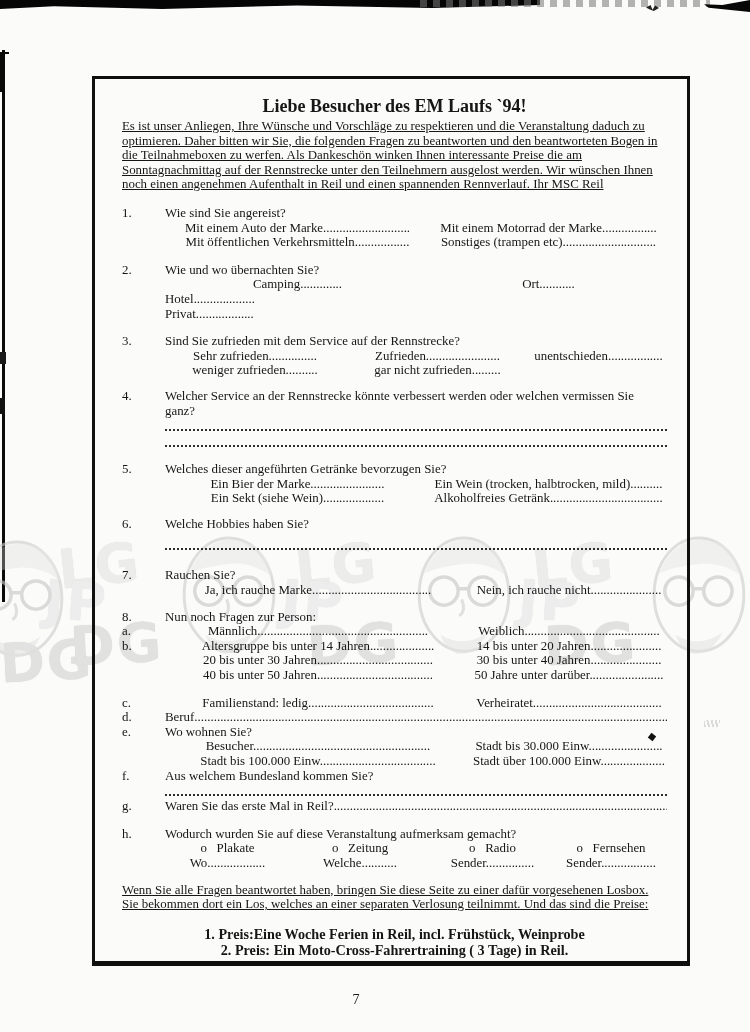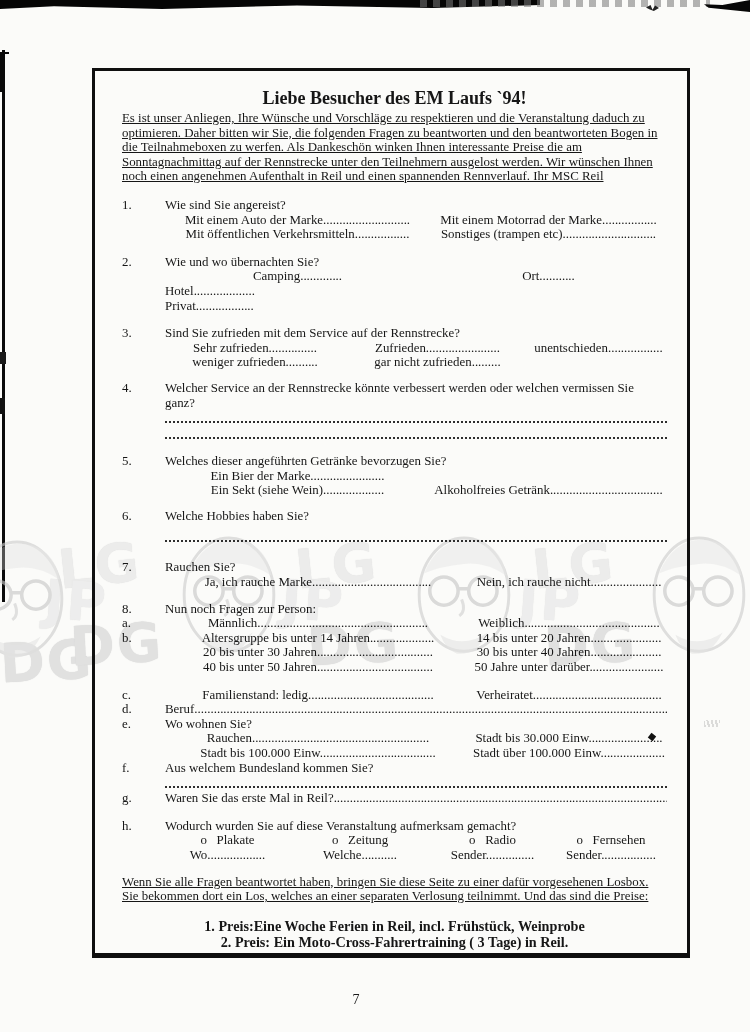--- a/index.html
+++ b/index.html
@@ -28,21 +28,21 @@
     background:repeating-linear-gradient(75deg,#888 0 2px,transparent 2px 4px);}
   
   .watermark{position:absolute;left:0;top:518px;width:750px;height:210px;z-index:0;opacity:.62;pointer-events:none;}
   .wm-face{position:absolute;width:118px;height:142px;}
   .wm-stack{position:absolute;width:110px;font-family:"DejaVu Sans",sans-serif;font-weight:800;}
   .wm-letter{display:block;font-size:54px;line-height:50px;letter-spacing:2px;}
   .wm-l1{color:#e3e3e3;text-shadow:0 0 1px #c9c9c9;transform:rotate(-6deg);}
   .wm-l2{color:#e6e6e6;text-shadow:0 0 1px #cecece;transform:rotate(4deg);margin:-11px 0 0 -14px;}
   .wm-l3{color:#d2d2d2;text-shadow:0 0 1px #bdbdbd;transform:rotate(-3deg);margin:-9px 0 0 12px;}
   
-  .form-box{position:absolute;left:92px;top:68px;width:598px;height:890px;
+  .form-box{position:absolute;left:92px;top:76px;width:598px;height:890px;
     border:3px solid #0f0f0f;border-bottom-width:5px;box-sizing:border-box;
     padding:17px 20px 0 27px;overflow:hidden;z-index:1;background:transparent;}
   .title{text-align:center;font-weight:bold;font-size:18px;line-height:20px;margin:0 0 3px 0;}
   .intro,.closing{margin:0;text-align:left;text-decoration:underline;}
   .q{display:grid;grid-template-columns:43px 1fr;}
   .qnum{white-space:nowrap;}
   .cols{display:flex;text-align:center;}
   .c-l{width:265px;white-space:nowrap;overflow:hidden;}
   .c-lw{width:306px;white-space:nowrap;overflow:hidden;}
   .c-r{flex:1;white-space:nowrap;overflow:hidden;}
@@ -186,20 +186,21 @@
       <div class="dotline"></div>
     </div>
   </div>
 
   <div class="q mt12">
     <span class="qnum">5.</span>
     <div>
       <div>Welches dieser angeführten Getränke bevorzugen Sie?</div>
       <div class="cols">
         <span class="c-l">Ein Bier der Marke.......................</span>
+        <span class="c-r">Ein Wein (trocken, halbtrocken, mild)..........</span>
       </div>
       <div class="cols">
         <span class="c-l">Ein Sekt (siehe Wein)...................</span>
         <span class="c-r">Alkoholfreies Getränk...................................</span>
       </div>
     </div>
   </div>
 
   <div class="q mt11">
     <span class="qnum">6.</span>
@@ -258,21 +259,21 @@
   </div>
   <div class="q">
     <span class="qnum">d.</span>
     <div class="oneline">Beruf...................................................................................................................................................................</div>
   </div>
   <div class="q">
     <span class="qnum">e.</span>
     <div>
       <div>Wo wohnen Sie?</div>
       <div class="cols">
-        <span class="c-lw">Rauchen.......................................................</span>
+        <span class="c-lw">Besucher.......................................................</span>
         <span class="c-r">Stadt bis 30.000 Einw.......................</span>
       </div>
       <div class="cols">
         <span class="c-lw">Stadt bis 100.000 Einw....................................</span>
         <span class="c-r">Stadt über 100.000 Einw....................</span>
       </div>
     </div>
   </div>
   <div class="q">
     <span class="qnum">f.</span>

